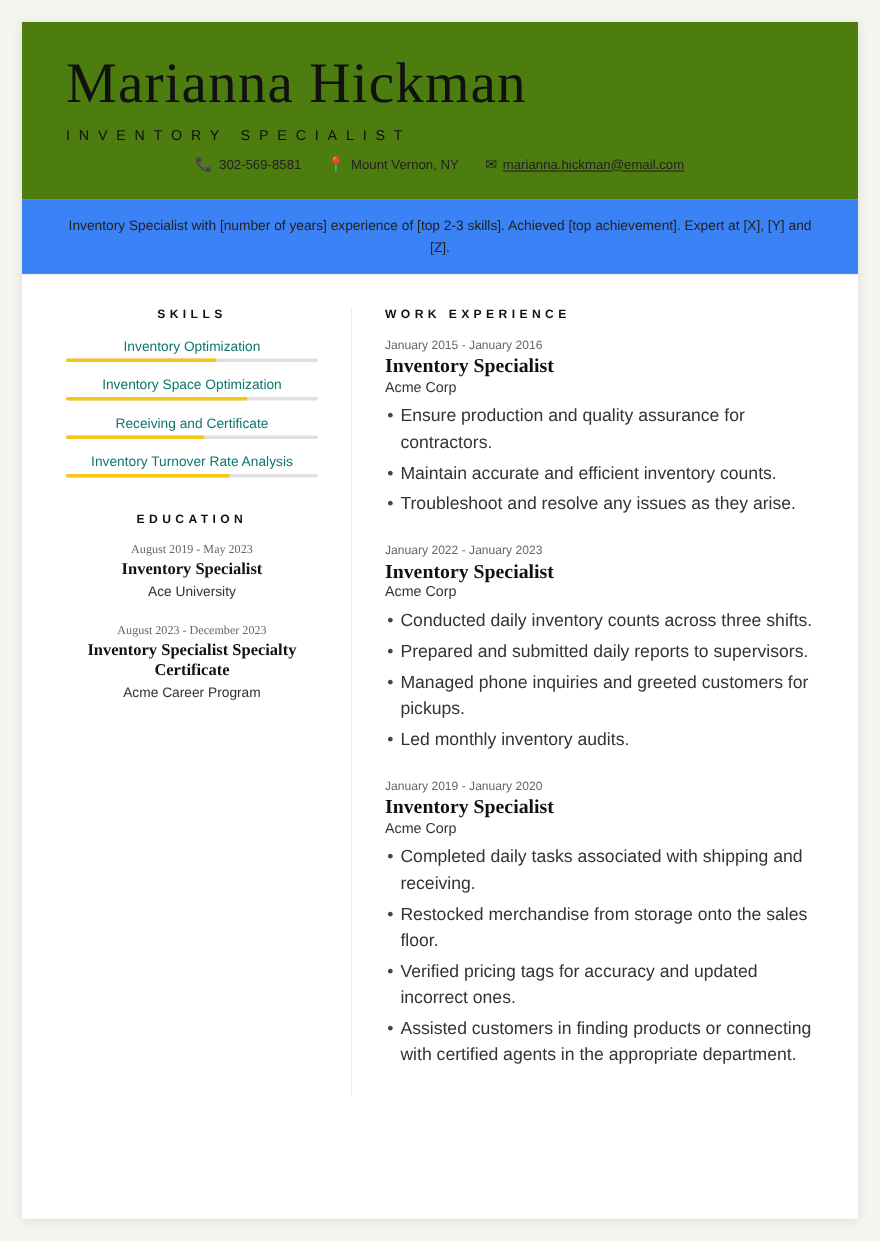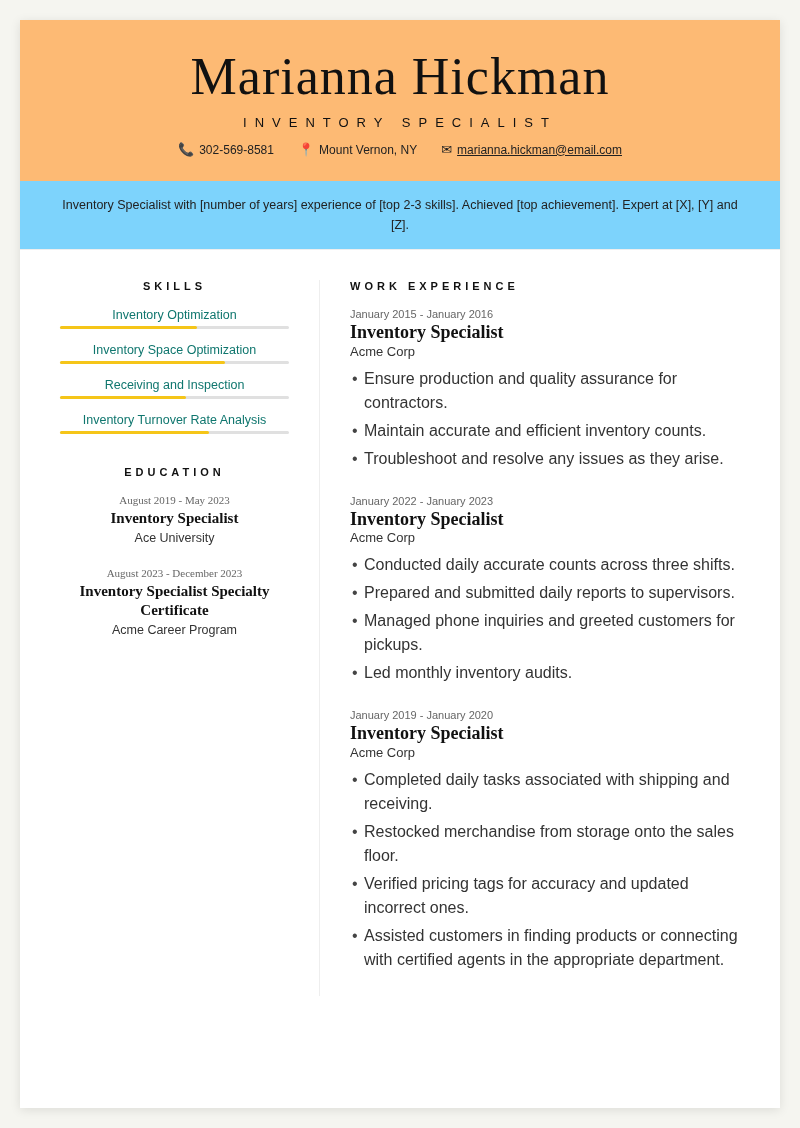--- a/index.html
+++ b/index.html
@@ -11,23 +11,23 @@
       padding: 20px 0;
       min-height: 1128px;
     }
     .resume-container {
       width: 760px;
       background: #fff;
       box-shadow: 0 2px 10px rgba(0,0,0,0.1);
     }
     
     .header {
-      background: #fdba74;
+      background: #4d7c0f;
       padding: 28px 40px 24px 40px;
-      text-align: center;
+      text-align: left;
     }
     .header-name {
       font-family: Georgia, serif;
       font-size: 52px;
       font-weight: normal;
       color: #111;
       letter-spacing: 1px;
       line-height: 1.1;
     }
     .header-title {
@@ -54,21 +54,21 @@
       gap: 5px;
     }
     .contact-icon {
       font-size: 13px;
     }
     .email-link {
       text-decoration: underline;
       color: #222;
     }
     .header-summary {
-      background: #7dd3fc;
+      background: #3b82f6;
       padding: 14px 40px;
       text-align: center;
       font-family: Arial, sans-serif;
       font-size: 12.5px;
       color: #222;
       line-height: 1.6;
       border-bottom: 1px solid #eee;
     }
     
     .body-content {
@@ -238,21 +238,21 @@
             <div class="skill-bar-fill" style="width:60%"></div>
           </div>
         </div>
         <div class="skill-item">
           <div class="skill-name">Inventory Space Optimization</div>
           <div class="skill-bar-bg">
             <div class="skill-bar-fill" style="width:72%"></div>
           </div>
         </div>
         <div class="skill-item">
-          <div class="skill-name">Receiving and Inspection</div>
+          <div class="skill-name">Receiving and Certificate</div>
           <div class="skill-bar-bg">
             <div class="skill-bar-fill" style="width:55%"></div>
           </div>
         </div>
         <div class="skill-item">
           <div class="skill-name">Inventory Turnover Rate Analysis</div>
           <div class="skill-bar-bg">
             <div class="skill-bar-fill" style="width:65%"></div>
           </div>
         </div>
@@ -288,21 +288,21 @@
           <li>Maintain accurate and efficient inventory counts.</li>
           <li>Troubleshoot and resolve any issues as they arise.</li>
         </ul>
       </div>
 
       <div class="job-entry">
         <div class="job-dates">January 2022 - January 2023</div>
         <div class="job-title">Inventory Specialist</div>
         <div class="job-company">Acme Corp</div>
         <ul class="job-bullets">
-          <li>Conducted daily accurate counts across three shifts.</li>
+          <li>Conducted daily inventory counts across three shifts.</li>
           <li>Prepared and submitted daily reports to supervisors.</li>
           <li>Managed phone inquiries and greeted customers for pickups.</li>
           <li>Led monthly inventory audits.</li>
         </ul>
       </div>
 
       <div class="job-entry">
         <div class="job-dates">January 2019 - January 2020</div>
         <div class="job-title">Inventory Specialist</div>
         <div class="job-company">Acme Corp</div>

